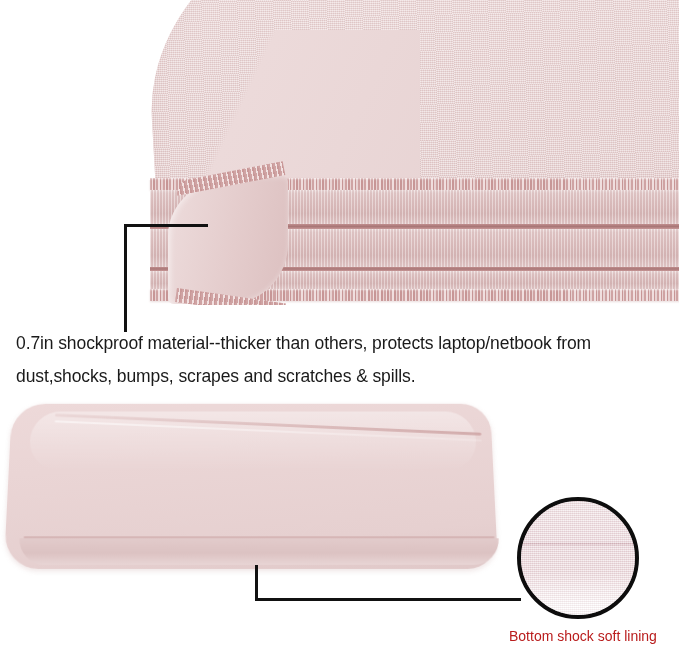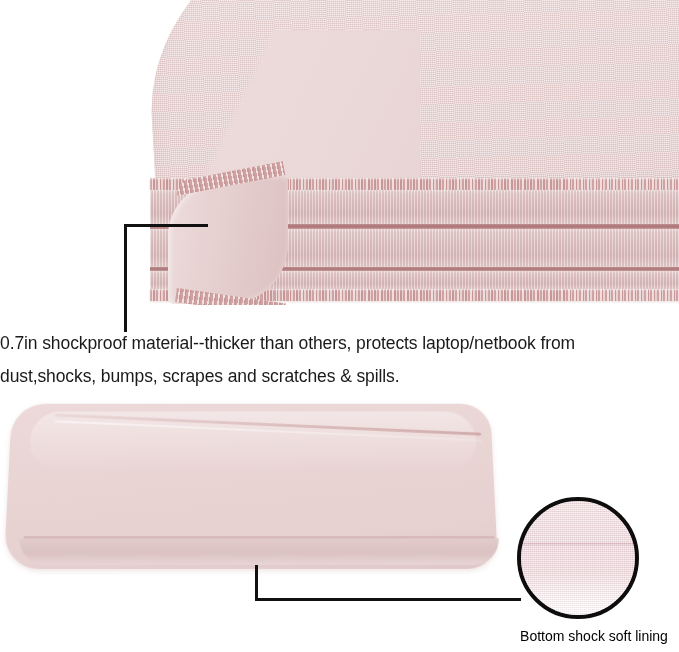--- a/index.html
+++ b/index.html
@@ -66,21 +66,21 @@
 
   
   .top-mask{position:absolute;left:0;top:305px;width:679px;height:20px;background:#fff;}
   .left-mask{position:absolute;left:0;top:0;width:150px;height:180px;background:#fff;}
 
   
   .leader1-h{position:absolute;left:124px;top:224px;width:84px;height:3px;background:#111;}
   .leader1-v{position:absolute;left:124px;top:224px;width:3px;height:108px;background:#111;}
 
   
-  .body-copy{position:absolute;left:0px;top:327px;width:644px;
+  .body-copy{position:absolute;left:16px;top:327px;width:644px;
       font-size:17.5px;line-height:33px;color:#1a1a1a;letter-spacing:-0.1px;}
 
   
   .bottom-photo{position:absolute;left:0px;top:398px;width:520px;height:175px;}
   .flat-sleeve{position:absolute;left:8px;top:4px;width:486px;height:166px;
       background:linear-gradient(175deg,#edd9d9 0%,#ead5d5 35%,#e6d0d0 78%,#e0c8c8 100%);
       border-radius:34px 30px 30px 34px;
       transform:perspective(520px) rotateX(6deg);
       box-shadow:0 2px 5px rgba(190,150,150,.25);}
   
@@ -109,22 +109,22 @@
       border-radius:50%;border:4px solid #0d0d0d;overflow:hidden;
       background:linear-gradient(180deg,#f0e2e4 0%,#ecdade 40%,#ecdadd 62%,#ffffff 92%,#ffffff 100%);
       box-sizing:border-box;}
   .zoom-circle::before{content:"";position:absolute;left:0;right:0;top:36%;height:4px;
       background:linear-gradient(180deg,rgba(196,150,158,.0),rgba(186,138,148,.6),rgba(196,150,158,.0));}
   .zoom-circle::after{content:"";position:absolute;inset:0;
       background-image:
         repeating-linear-gradient(0deg,rgba(255,255,255,.40) 0 1px,rgba(190,150,158,.14) 1px 2px),
         repeating-linear-gradient(90deg,rgba(255,255,255,.30) 0 1px,rgba(190,150,158,.10) 1px 2px);}
 
-  .caption{position:absolute;left:509px;top:628px;width:170px;text-align:center;
-      font-size:14px;color:#000000;white-space:nowrap;}
+  .caption{position:absolute;left:509px;top:628px;width:170px;text-align:left;
+      font-size:14px;color:#b91c1c;white-space:nowrap;}
 </style>
 </head>
 <body>
 
 <div class="page">
 
   <div class="top-photo">
     <div class="sleeve-body"></div>
     <div class="sleeve-shoulder"></div>
 

